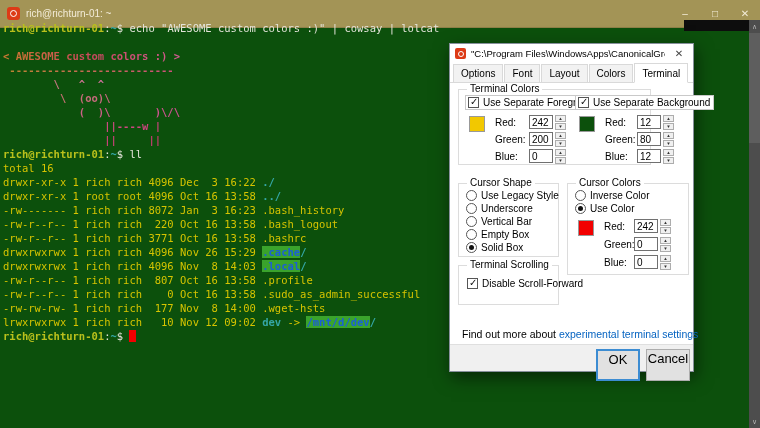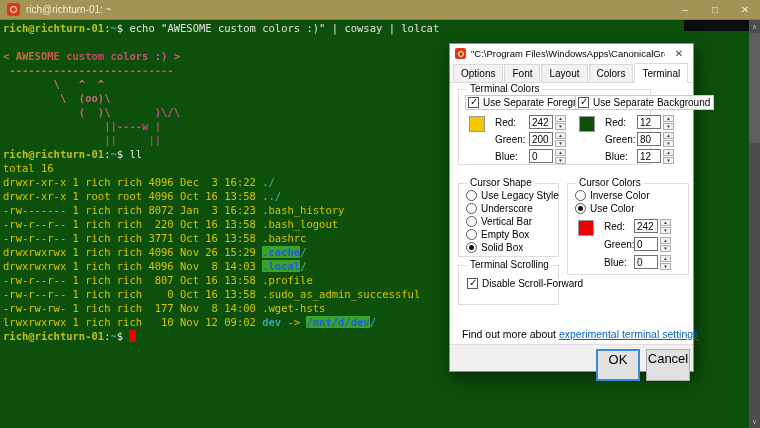--- a/index.html
+++ b/index.html
@@ -1,20 +1,20 @@
 <!DOCTYPE html>
 <html><head>
 <meta charset="utf-8">
 <style>
   * { margin:0; padding:0; box-sizing:border-box; }
   body { background:#222; font-family:"Liberation Sans", sans-serif; }
   .screen { position:relative; width:760px; height:428px; overflow:hidden; background:#0C500C; }
 
   
-  .titlebar { position:absolute; left:0; top:0; width:760px; height:20px; background:#a39456;
+  .titlebar { position:absolute; left:0; top:0; width:760px; height:28px; background:#a39456;
               display:flex; align-items:center; border-bottom:1px solid #8d7f48; }
   .ubuntu-icon { width:13px; height:13px; margin:0 6px 0 7px; background:#dd3b16; border-radius:3px;
                  position:relative; flex:0 0 auto; }
   .ubuntu-icon::before { content:""; position:absolute; left:3px; top:3px; width:5px; height:5px;
                  border:1.5px solid #fff; border-radius:50%; }
   .title-text { color:#f3ecd8; font-size:10px; white-space:nowrap; }
   .caption-btns { margin-left:auto; display:flex; height:100%; }
   .cap-btn { width:30px; height:100%; display:flex; align-items:center; justify-content:center;
              color:#f3ecd8; font-size:10px; }
 
@@ -91,21 +91,21 @@
                font-family:"Liberation Sans", sans-serif; padding:0 2px; background:#fff; }
   .spinner { position:absolute; width:11px; height:15px; }
   .spin-btn { width:11px; height:7px; background:#f0f0f0; border:1px solid #adadad;
               display:flex; align-items:center; justify-content:center; }
   .spin-btn + .spin-btn { margin-top:1px; }
   .spin-btn::before { font-size:4.5px; line-height:5px; color:#333; }
   .spin-btn.up::before { content:"\25B2"; }
   .spin-btn.down::before { content:"\25BC"; }
 
   .link-line { position:absolute; left:12px; top:245px; font-size:10.5px; white-space:nowrap; }
-  .link { color:#0563c1; text-decoration:underline; }
+  .link { color:#0563c1; }
 
   .dlg-footer { position:absolute; left:0; right:0; bottom:0; height:27px; background:#f0f0f0;
                 border-top:1px solid #dfdfdf; }
   .btn { position:absolute; top:4px; height:32px; width:44px; font-size:13px; text-align:center;
          line-height:17px; background:#e1e1e1; }
   .btn-ok { left:146px; border:2px solid #3c8cd2; }
   .btn-cancel { left:196px; border:1px solid #adadad; }
 </style>
 </head>
 <body>

